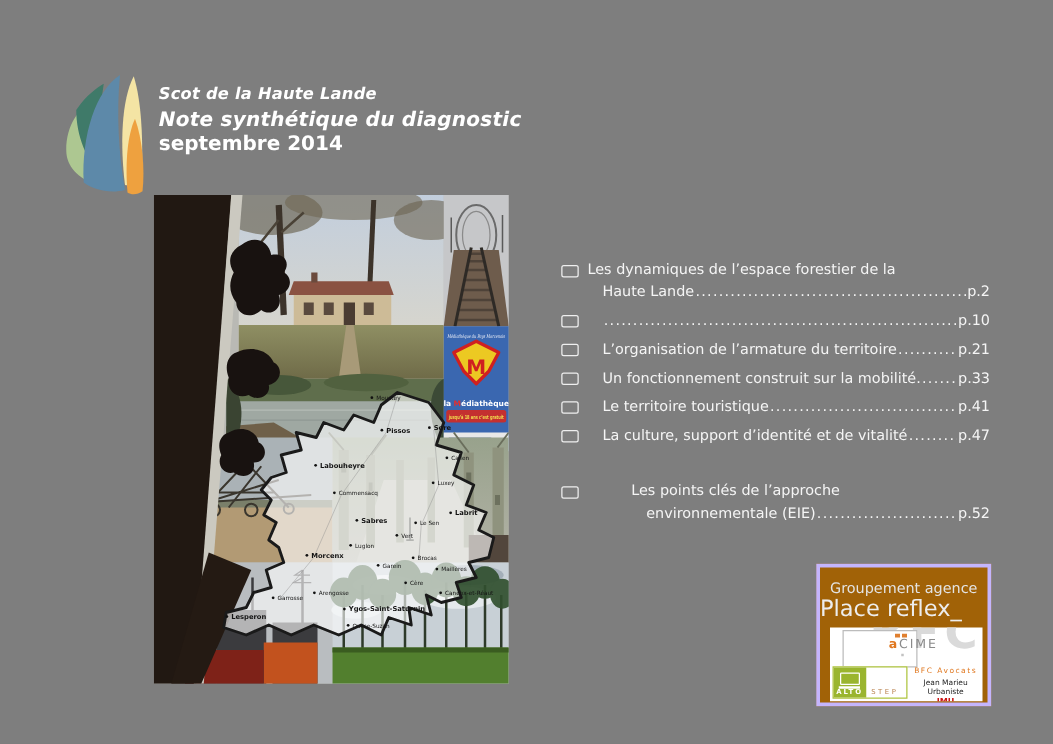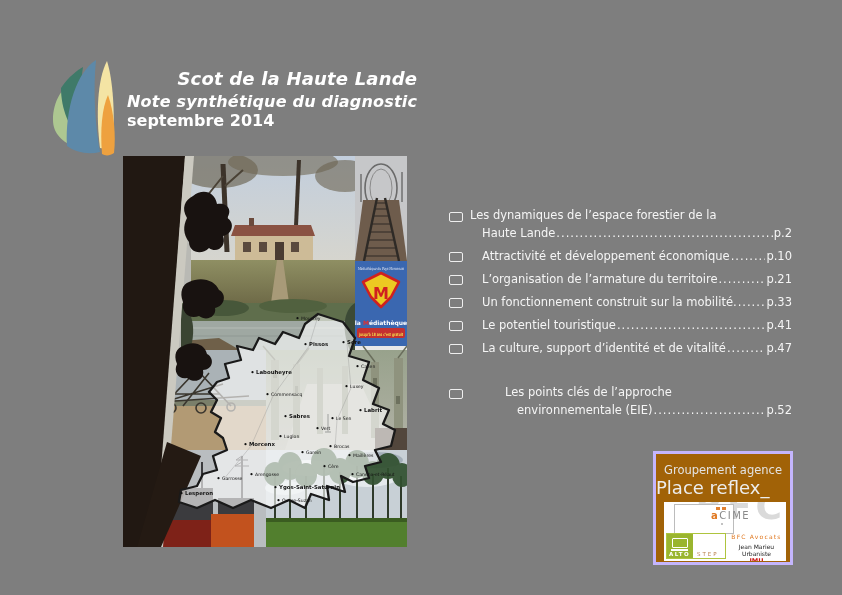--- a/index.html
+++ b/index.html
@@ -2,21 +2,21 @@
 <html><head>
 <meta charset="utf-8">
 <style>
   html,body{margin:0;padding:0;width:842px;height:595px;overflow:hidden;}
   body{background:#7e7e7e;font-family:"DejaVu Sans","Liberation Sans",sans-serif;position:relative;}
   .abs{position:absolute;}
 
   
   .logo{left:50px;top:58px;width:70px;height:100px;}
   .header{left:127px;top:68px;color:#ffffff;}
-  .kicker{font-size:18px;font-weight:bold;font-style:italic;letter-spacing:.2px;text-align:right;}
+  .kicker{font-size:13px;font-weight:bold;font-style:italic;letter-spacing:.2px;}
   .title{font-size:16px;font-weight:bold;font-style:italic;margin-top:3px;letter-spacing:.2px;}
   .docdate{font-size:16px;font-weight:bold;}
 
   
   .collage{left:123px;top:156px;width:284px;height:391px;}
   .collage svg{display:block;}
   .town{font-size:4.6px;fill:#141414;font-family:"DejaVu Sans",sans-serif;}
   .town.b{font-weight:bold;font-size:5.4px;}
   .poster-cursive{font-size:4px;font-style:italic;fill:#eef0f8;font-family:"DejaVu Serif",serif;}
   .shield-m{font-size:16px;font-weight:bold;fill:#cf2020;font-family:"DejaVu Sans",sans-serif;}
@@ -320,21 +320,20 @@
           <span class="toc-text">Haute Lande</span>
           <span class="dots">............................................................................................................................................................................................................................</span>
           <span class="toc-page">p.2</span>
         </div>
       </div>
     </div>
     <div class="toc-item">
       <div class="toc-checkbox"></div>
       <div class="toc-content">
         <div class="toc-line last">
-          <span class="toc-text">Attractivité et développement économique</span>
           <span class="dots">............................................................................................................................................................................................................................</span>
           <span class="toc-page">p.10</span>
         </div>
       </div>
     </div>
     <div class="toc-item">
       <div class="toc-checkbox"></div>
       <div class="toc-content">
         <div class="toc-line last">
           <span class="toc-text">L’organisation de l’armature du territoire</span>
@@ -350,21 +349,21 @@
           <span class="toc-text">Un fonctionnement construit sur la mobilité.</span>
           <span class="dots">............................................................................................................................................................................................................................</span>
           <span class="toc-page">p.33</span>
         </div>
       </div>
     </div>
     <div class="toc-item">
       <div class="toc-checkbox"></div>
       <div class="toc-content">
         <div class="toc-line last">
-          <span class="toc-text">Le potentiel touristique</span>
+          <span class="toc-text">Le territoire touristique</span>
           <span class="dots">............................................................................................................................................................................................................................</span>
           <span class="toc-page">p.41</span>
         </div>
       </div>
     </div>
     <div class="toc-item">
       <div class="toc-checkbox"></div>
       <div class="toc-content">
         <div class="toc-line last">
           <span class="toc-text">La culture, support d’identité et de vitalité</span>

